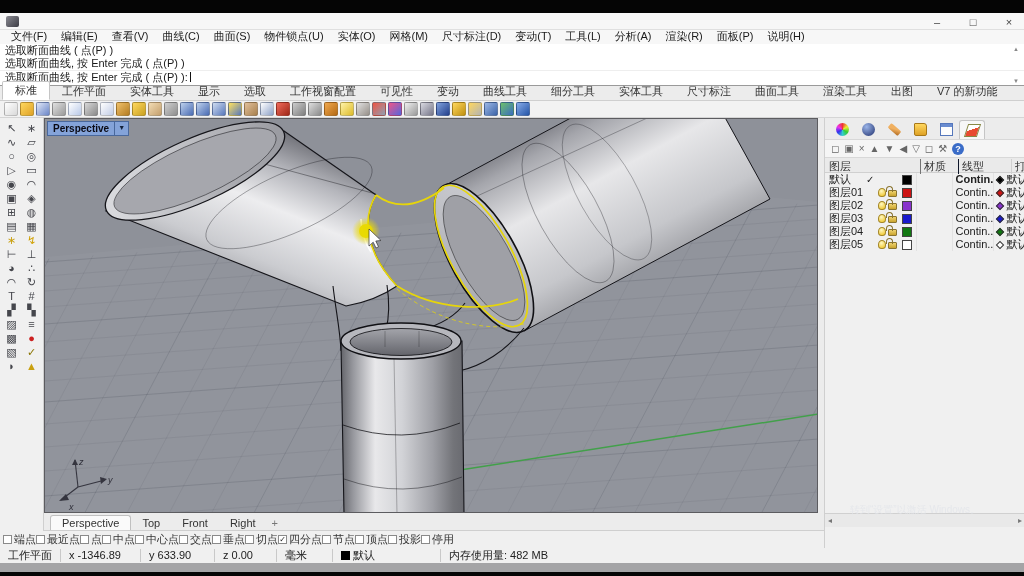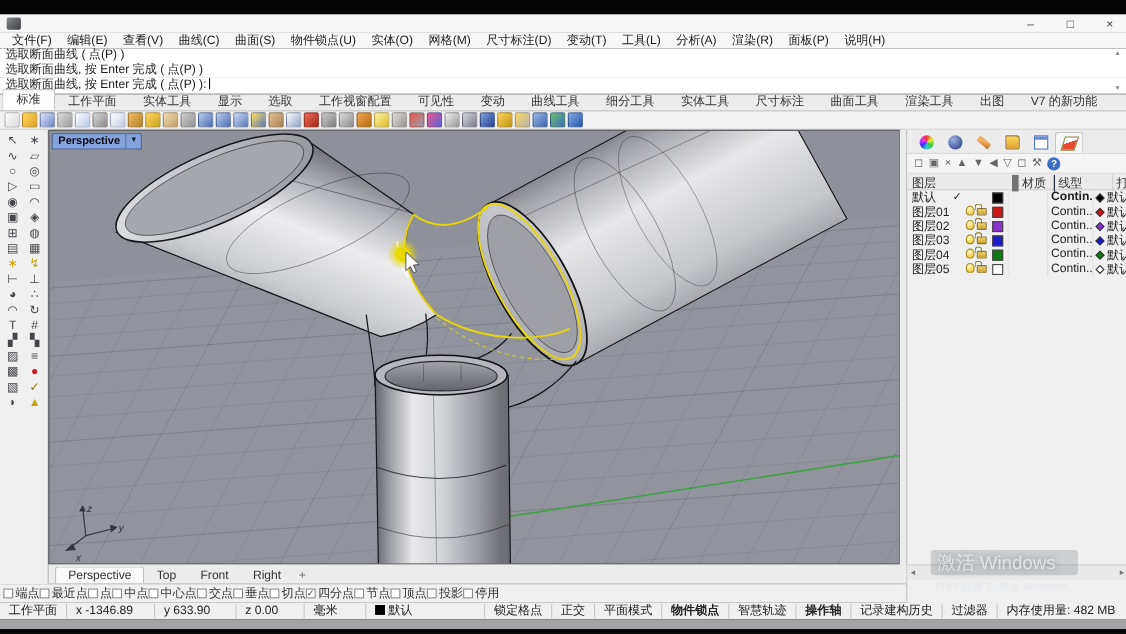--- a/index.html
+++ b/index.html
@@ -429,21 +429,21 @@
         <span class="lti">▲</span>
         <span class="lti">▼</span>
         <span class="lti">◀</span>
         <span class="lti">▽</span>
         <span class="lti">◻</span>
         <span class="lti">⚒</span>
         <span class="lti qh">?</span>
       </div>
     <div class="lhead">
       <span style="left:4px">图层</span>
-      <span style="left:95px; border-left:6px solid #737373; padding-left:3px">材质</span>
+      <span style="left:95px; border-left:1px solid #737373; padding-left:3px">材质</span>
       <span style="left:133px;border-left:1px solid #0f172a; padding-left:3px">线型</span>
       <span style="left:186px;border-left:1px solid #d0d0d0; padding-left:3px; width:14px; overflow:hidden; white-space:nowrap">打印</span>
     </div>
     <div id="lrows">
         <div class="lrow">
           <span class="nm">默认</span>
           <span class="cur">✓</span>
           <span class="bcell"></span>
           <span class="kcell"></span>
           <span class="swatch" style="background: rgb(0, 0, 0);"></span>
@@ -588,33 +588,22 @@
       </label>
     </div>
 
   <div class="statusbar">
     <span class="seg">工作平面</span>
     <span class="seg" style="width:80px">x -1346.89</span>
     <span class="seg" style="width:74px">y 633.90</span>
     <span class="seg" style="width:62px">z 0.00</span>
     <span class="seg" style="width:56px">毫米</span>
     <span class="seg" style="width:108px"><span class="sw"></span><span>默认</span></span>
-    <span id="statuspanes" style="display:flex">
-        <span class="seg">锁定格点</span>
-        <span class="seg">正交</span>
-        <span class="seg">平面模式</span>
-        <span class="seg bold">物件锁点</span>
-        <span class="seg">智慧轨迹</span>
-        <span class="seg bold">操作轴</span>
-        <span class="seg">记录建构历史</span>
-        <span class="seg">过滤器</span>
-      </span>
     <span class="seg" style="border-right:none">内存使用量: 482 MB</span>
   </div>
 
   <div class="watermark">
-    <div class="l1">激活 Windows</div>
     <div class="l2">转到“设置”以激活 Windows。</div>
   </div>
 
   <div class="band-grayb"></div>
   <div class="band-bot"></div>
 </div>
 
 </body></html>

